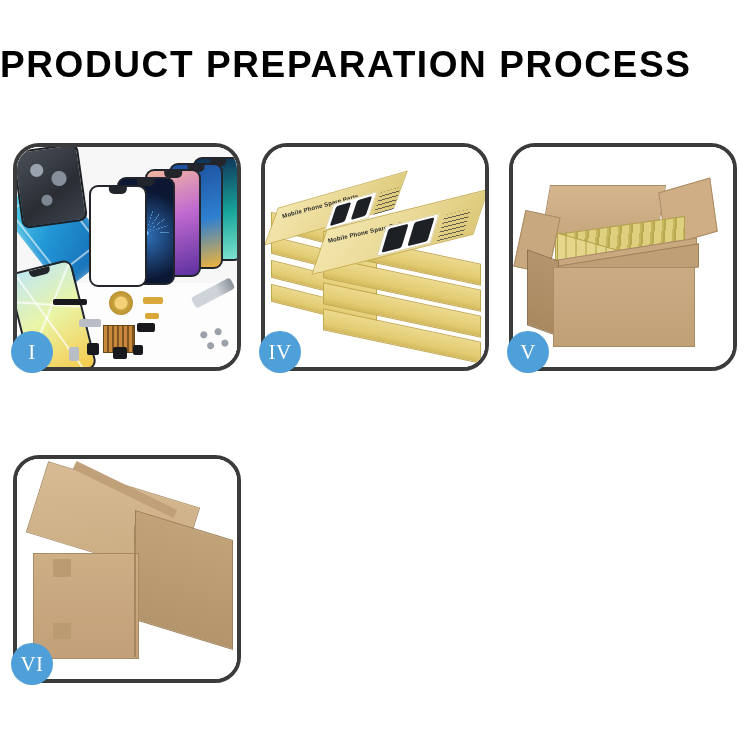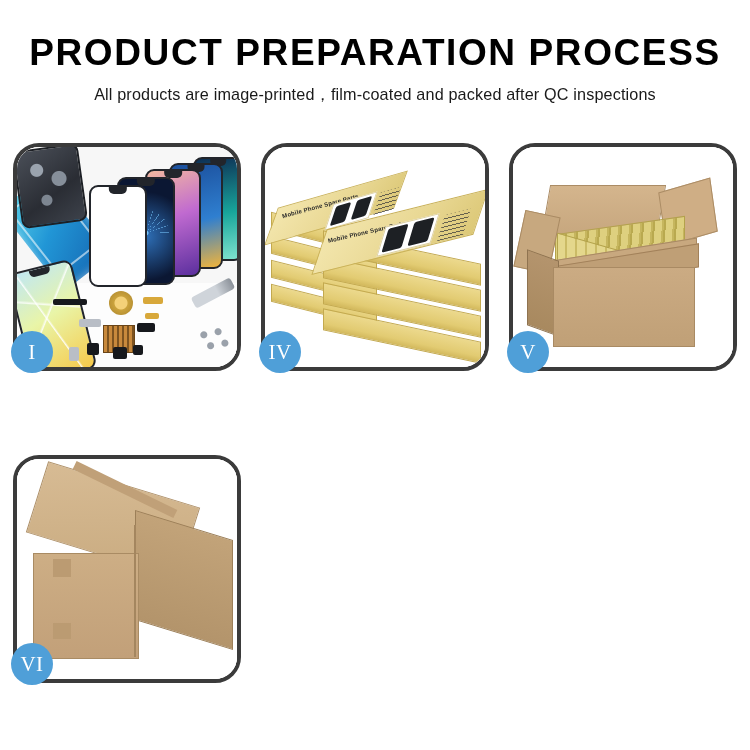--- a/index.html
+++ b/index.html
@@ -10,22 +10,22 @@
     width: 750px;
     height: 750px;
     background: #ffffff;
     font-family: "Liberation Sans", sans-serif;
     overflow: hidden;
     position: relative;
   }
 
   
   .header {
-    text-align: center;
-    padding-top: 34px;
+    text-align: left;
+    padding-top: 46px;
   }
   .page-title {
     font-family: "Liberation Sans", sans-serif;
     font-size: 37px;
     font-weight: bold;
     letter-spacing: 1.6px;
     color: #000000;
     line-height: 1.05;
     margin: 0;
     white-space: nowrap;
@@ -408,21 +408,20 @@
   .c6-seam{
     position:absolute; left:117px; top:66px; width:2px; height:132px;
     background:#a4865f;
   }
 </style>
 </head>
 <body>
 
 <div class="header">
   <h1 class="page-title">PRODUCT PREPARATION PROCESS</h1>
-  <p class="page-subtitle">All products are image-printed，film-coated and packed after QC inspections</p>
 </div>
 
 <div class="grid">
 
   <div class="panel">
     <div class="panel-inner">
       <div class="photo">
         <div class="p1-bg"></div>
         <div class="film"></div>
         <div class="phone ph-teal">

